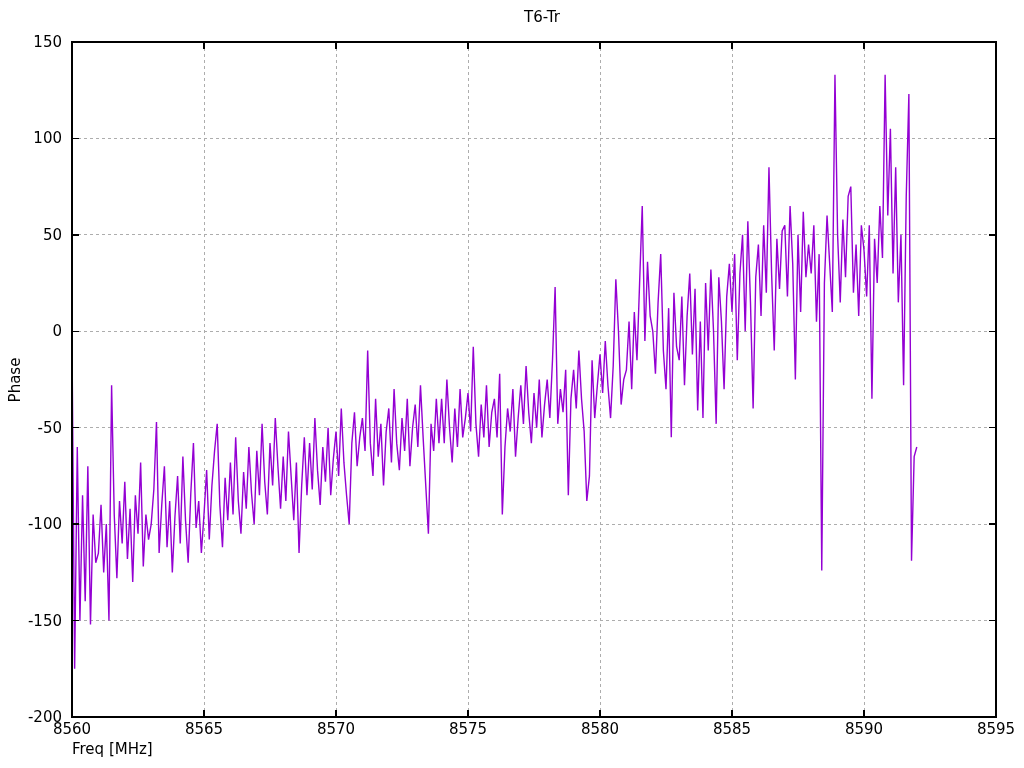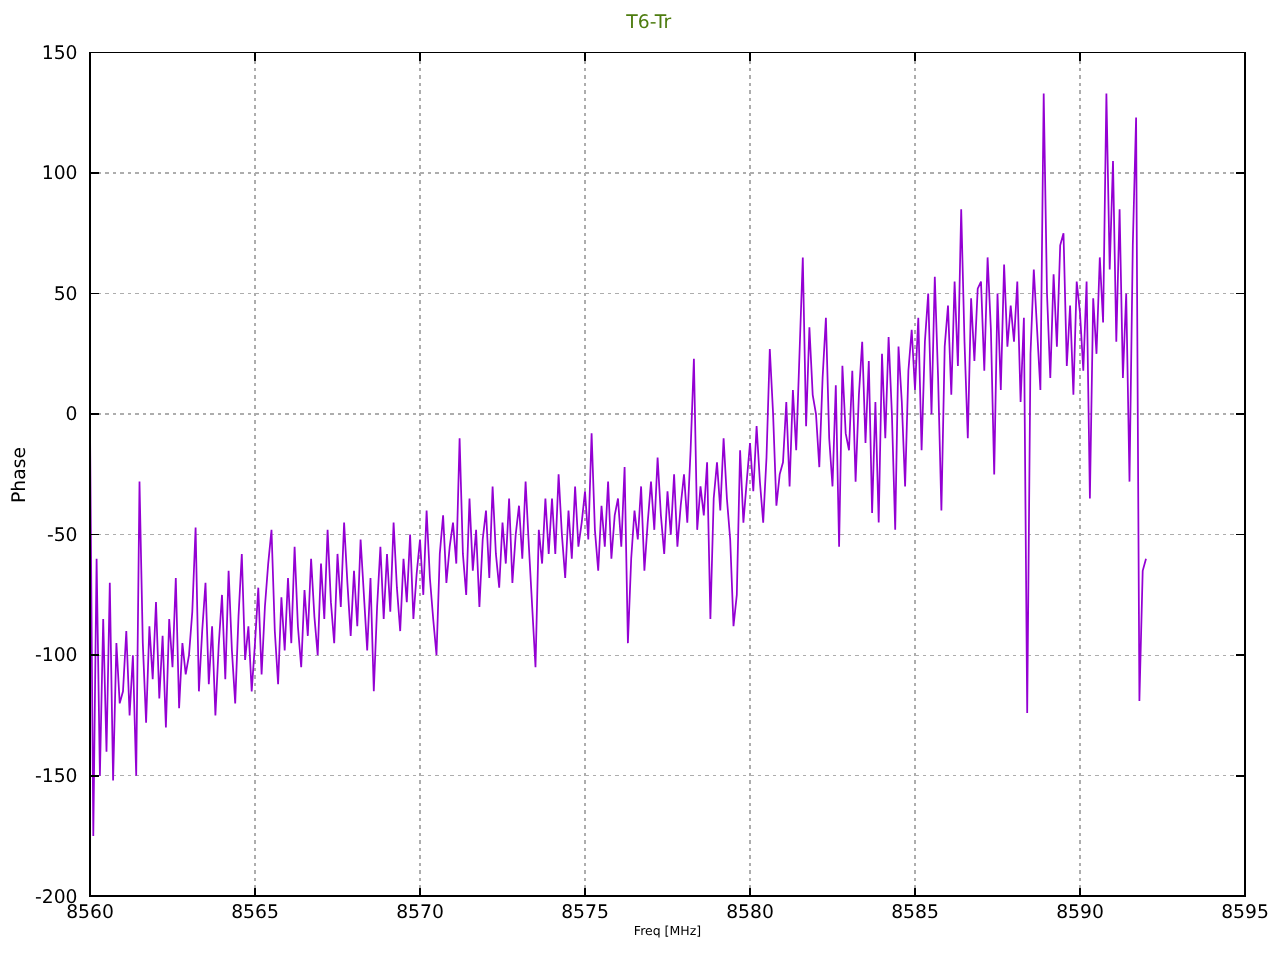--- a/index.html
+++ b/index.html
@@ -4,26 +4,26 @@
 <style>
   html, body {
     margin: 0; padding: 0;
     width: 1024px; height: 768px;
     background: #ffffff;
     overflow: hidden;
     font-family: "DejaVu Sans", "Liberation Sans", sans-serif;
   }
   .chart-wrap { position: relative; width: 1024px; height: 768px; }
   .chart-title {
-    position: absolute; left: 57px; top: 8px; width: 924px;
-    text-align: center; font-size: 15px; color: #4d7c0f;
+    position: absolute; left: 80px; top: 8px; width: 924px;
+    text-align: center; font-size: 15px; color: #000000;
   }
   .x-label {
     position: absolute; left: 72px; top: 740px; width: 924px;
-    text-align: center; font-size: 10px; color: #000;
+    text-align: left; font-size: 15px; color: #000;
   }
   .y-label {
     position: absolute; left: -27px; top: 371px; width: 84px; height: 18px;
     text-align: center; font-size: 15px; color: #000;
     transform: rotate(-90deg);
   }
   svg { position: absolute; left: 0; top: 0; }
   svg text { font-family: "DejaVu Sans", "Liberation Sans", sans-serif; font-size: 15px; fill: #000; }
 </style>
 </head>

